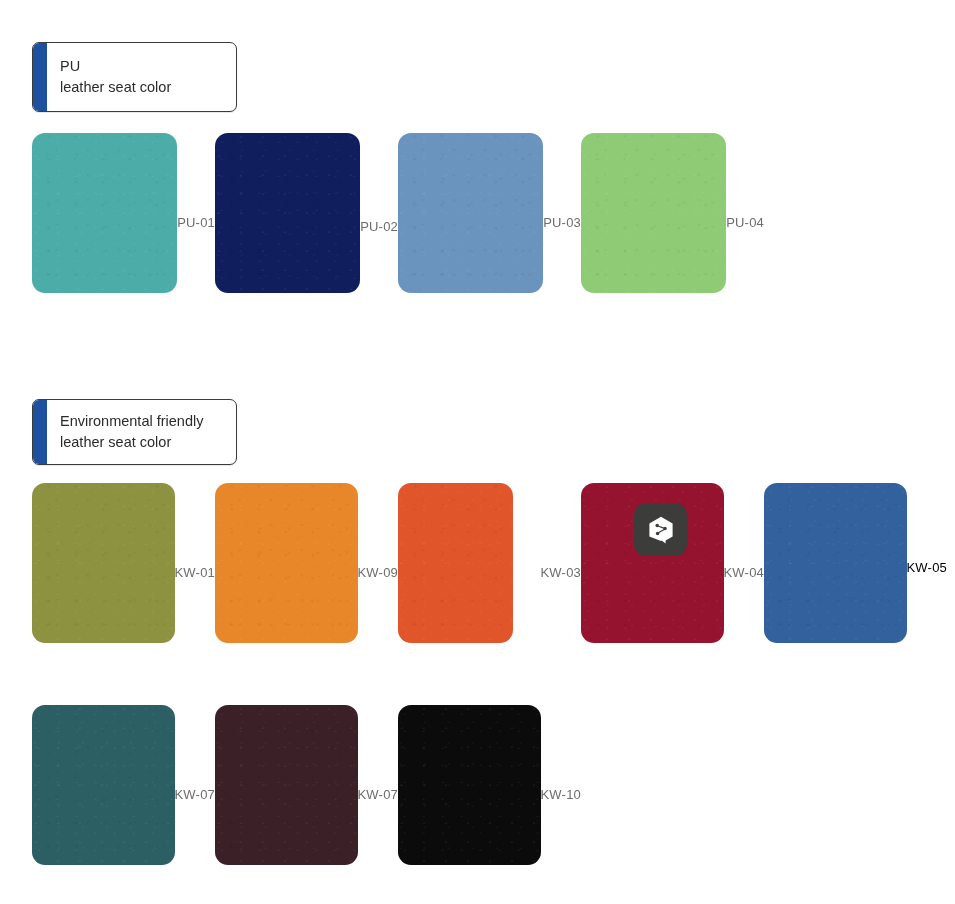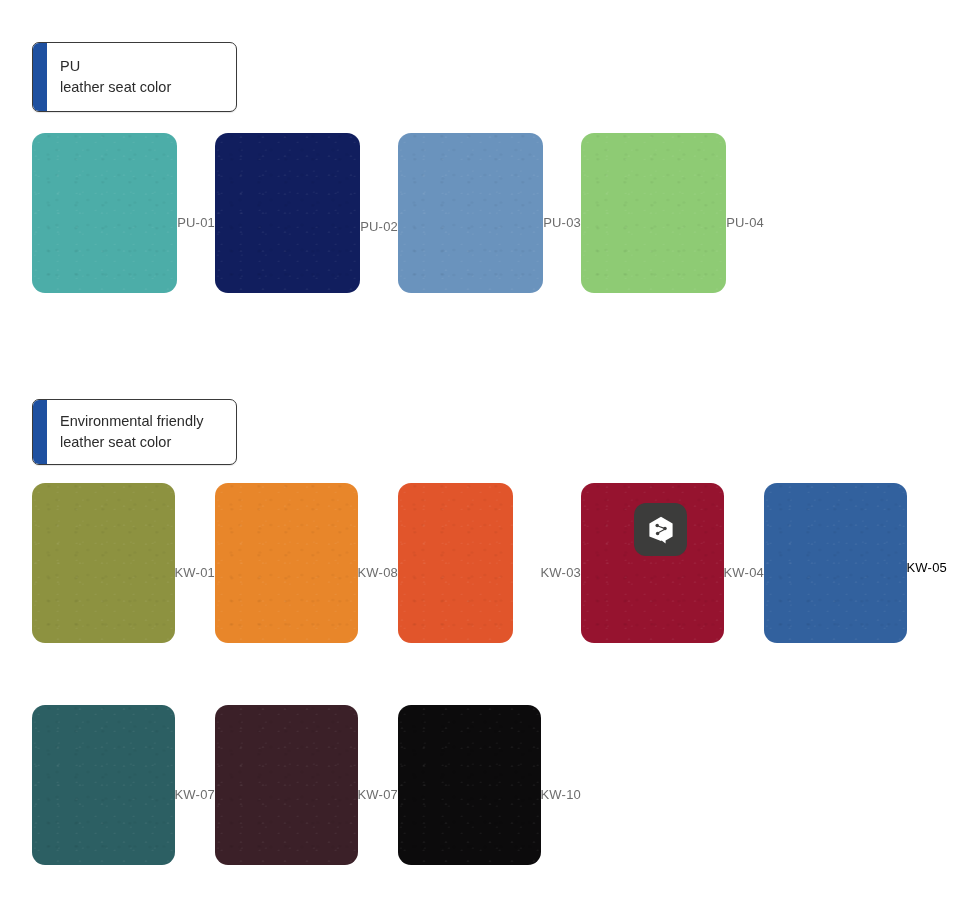--- a/index.html
+++ b/index.html
@@ -177,21 +177,21 @@
 
   <div class="swatch-grid" id="grid-kw-1">
 
     <div class="swatch-cell">
       <div class="swatch" style="background-color: rgb(141, 146, 64);"></div>
       <div class="swatch-label" style="color: rgb(109, 109, 109);">KW-01</div>
     </div>
 
     <div class="swatch-cell">
       <div class="swatch" style="background-color: rgb(232, 134, 42);"></div>
-      <div class="swatch-label" style="color: rgb(109, 109, 109);">KW-08</div>
+      <div class="swatch-label" style="color: rgb(109, 109, 109);">KW-09</div>
     </div>
 
     <div class="swatch-cell">
       <div class="swatch" style="background-color: rgb(225, 85, 43);"></div>
       <div class="swatch-label" style="color: rgb(109, 109, 109); margin-left: 28px;">KW-03</div>
     </div>
 
     <div class="swatch-cell">
       <div class="swatch" style="background-color: rgb(150, 19, 47);">
         <div class="watermark-badge">

